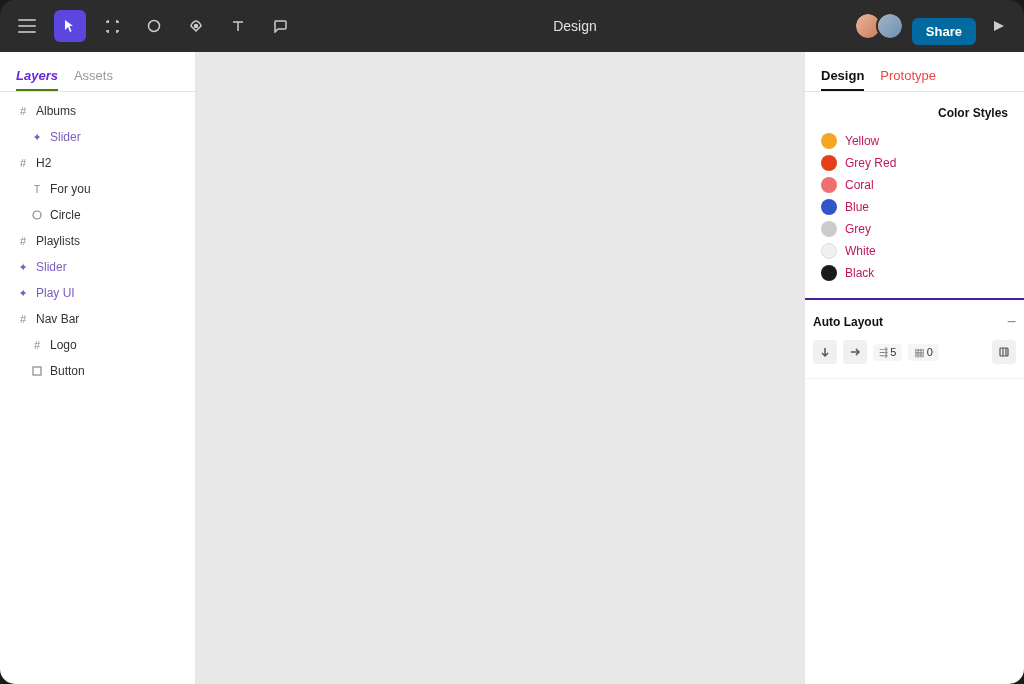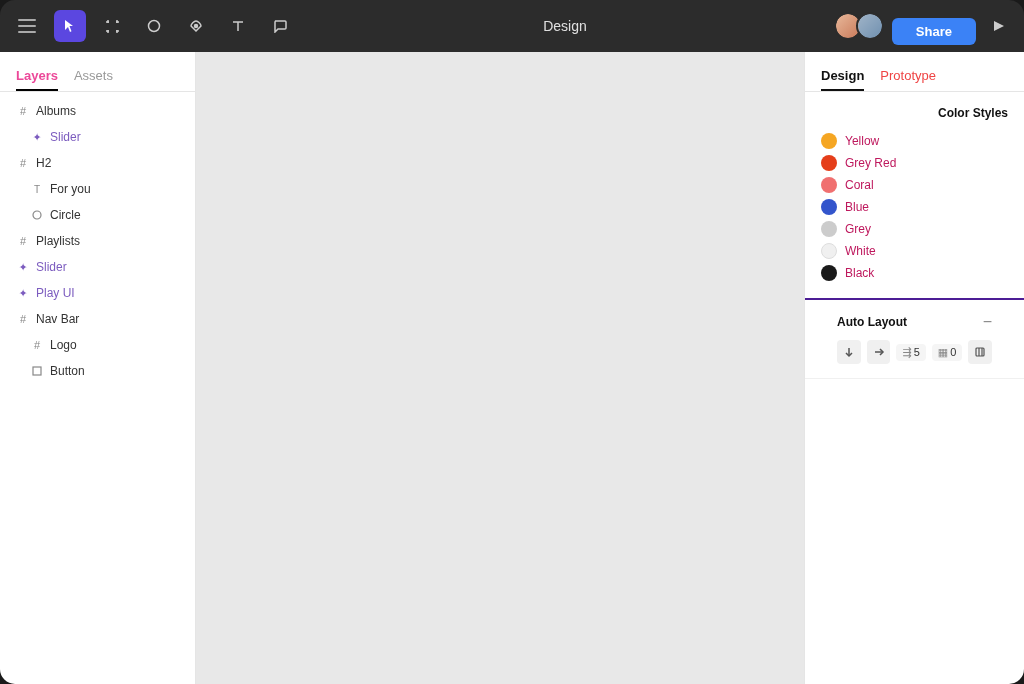--- a/index.html
+++ b/index.html
@@ -101,25 +101,25 @@
       background: linear-gradient(135deg, #e8b89a, #c97a5a);
       border-radius: 50%;
     }
     .avatar-img2 {
       width: 100%;
       height: 100%;
       background: linear-gradient(135deg, #a0b4c8, #7090b0);
       border-radius: 50%;
     }
     .share-btn {
-      background: #3b82f6;
+      background: #0369a1;
       color: white;
       border: none;
       border-radius: 6px;
-      padding: 6px 24px;
+      padding: 6px 14px;
       font-size: 13px;
       font-weight: 600;
       cursor: pointer;
       margin-top: 11px;
     }
     .play-btn {
       width: 28px;
       height: 28px;
       display: flex;
       align-items: center;
@@ -150,22 +150,23 @@
     }
     .panel-tab {
       padding: 6px 0;
       font-size: 13px;
       font-weight: 600;
       color: #333;
       cursor: pointer;
       margin-right: 16px;
     }
     .panel-tab.active {
-      color: #ec4899;
-      border-bottom: 2px solid #000000;
+      color: #6d28d9;
+      border-bottom: 2px solid #4d7c0f;
+      font-style: italic;
     }
     .panel-tab.inactive {
       color: #999;
       font-weight: 400;
     }
     .layers-list {
       flex: 1;
       overflow-y: auto;
       padding: 6px 0;
     }
@@ -262,21 +263,21 @@
       width: 16px;
       height: 16px;
       border-radius: 50%;
       flex-shrink: 0;
     }
     .color-label {
       font-size: 12px;
       color: #be185d;
     }
     .auto-layout-section {
-      padding: 14px 32px;
+      padding: 14px 8px;
       border-bottom: 1px solid #f0f0f0;
     }
     .section-header {
       display: flex;
       align-items: center;
       justify-content: space-between;
       margin-bottom: 10px;
     }
     .section-header-title {
       font-size: 12px;

